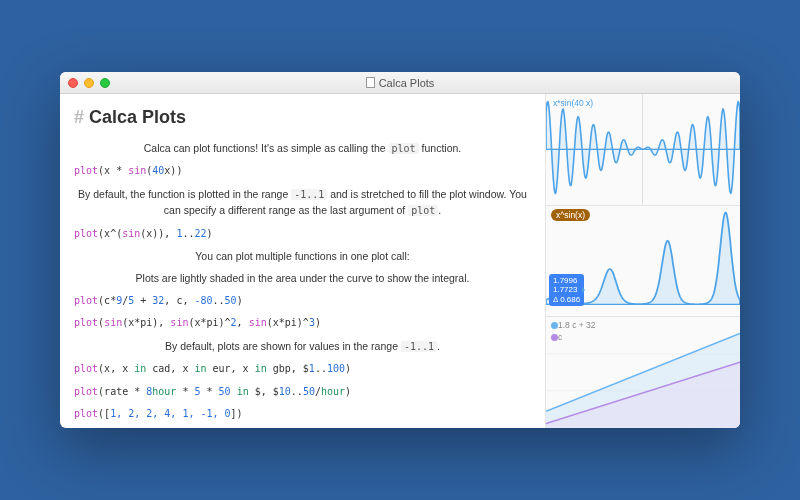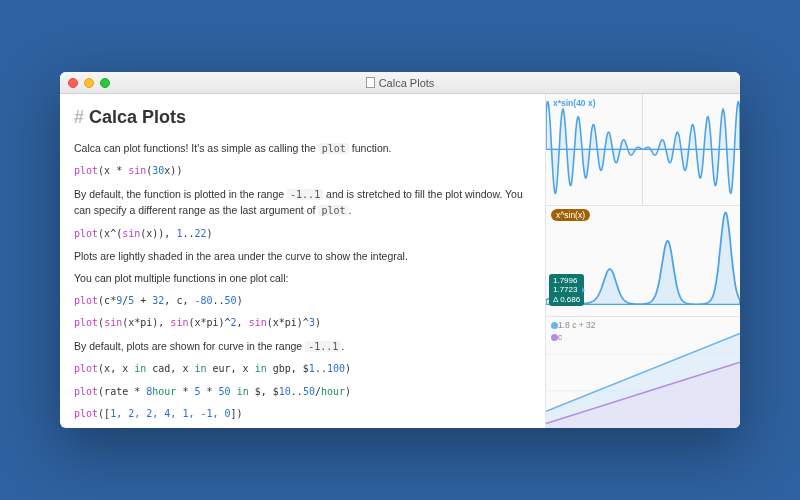--- a/index.html
+++ b/index.html
@@ -58,21 +58,21 @@
 .editor {
   flex: 1;
   padding: 10px 14px;
   font-size: 10.5px;
   color: #333;
   line-height: 1.55;
   overflow: hidden;
 }
 .editor h1 { font-size: 18px; font-weight: 700; margin-bottom: 8px; }
 .editor h1 .hash { color:#bbb; font-weight:700; }
-.editor p { margin: 5px 0; }
+.editor p { margin: 5px 0; text-align: center; }
 code.inline {
   font-family: Menlo, Consolas, monospace;
   background: #f3f3f3;
   padding: 0 3px;
   border-radius: 2px;
   font-size: 10px;
   color: #555;
 }
 .codeline {
   font-family: Menlo, Consolas, monospace;
@@ -99,26 +99,26 @@
 .plot:last-child { border-bottom: none; }
 .plot-label {
   position: absolute; top: 3px; left: 5px;
   font-size: 8.5px;
   background: #a16207;
   color: #fff;
   padding: 1px 5px;
   border-radius: 6px;
   z-index: 3;
 }
-.plot-label.plain { background: transparent; color: #4da3e8; padding:1px 2px;font-weight:bold;}
+.plot-label.plain { background: transparent; color: #4da3e8; padding:1px 2px;}
 svg.plotsvg { position:absolute; top:0; left:0; width:100%; height:100%; }
 .tooltip {
   position: absolute;
   left: 3px; top: 62%;
-  background: #0f766e;
+  background: #3b82f6;
   color: #fff;
   font-size: 8px;
   padding: 2px 4px;
   border-radius: 3px;
   line-height: 1.15;
   z-index: 4;
 }
 .tooltip::after {
   content:""; position:absolute; right:-4px; top:40%;
   border:3px solid transparent; border-left-color:#4da3e8;
@@ -150,36 +150,36 @@
   </div>
 
   <div class="content">
     <div class="editor">
       <h1><span class="hash"># </span><span>Calca Plots</span></h1>
 
       <p>
         <span>Calca can plot functions! It's as simple as calling the </span><code class="inline">plot</code><span> function.</span>
       </p>
 
-      <div class="codeline"><span class="fn">plot</span><span class="op">(x * </span><span class="fn">sin</span><span class="op">(</span><span class="num">30</span><span class="op">x))</span></div>
+      <div class="codeline"><span class="fn">plot</span><span class="op">(x * </span><span class="fn">sin</span><span class="op">(</span><span class="num">40</span><span class="op">x))</span></div>
 
       <p>
         <span>By default, the function is plotted in the range </span><code class="inline">-1..1</code><span> and is stretched to fill the plot window. You can specify a different range as the last argument of </span><code class="inline">plot</code><span>.</span>
       </p>
 
       <div class="codeline"><span class="fn">plot</span><span class="op">(x^(</span><span class="fn">sin</span><span class="op">(x)), </span><span class="num">1</span><span class="op">..</span><span class="num">22</span><span class="op">)</span></div>
 
+      <p>You can plot multiple functions in one plot call:</p>
       <p>Plots are lightly shaded in the area under the curve to show the integral.</p>
-      <p>You can plot multiple functions in one plot call:</p>
 
       <div class="codeline"><span class="fn">plot</span><span class="op">(c*</span><span class="num">9</span><span class="op">/</span><span class="num">5</span><span class="op"> + </span><span class="num">32</span><span class="op">, c, </span><span class="num">-80</span><span class="op">..</span><span class="num">50</span><span class="op">)</span></div>
 
       <div class="codeline"><span class="fn">plot</span><span class="op">(</span><span class="fn">sin</span><span class="op">(x*pi), </span><span class="fn">sin</span><span class="op">(x*pi)^</span><span class="num">2</span><span class="op">, </span><span class="fn">sin</span><span class="op">(x*pi)^</span><span class="num">3</span><span class="op">)</span></div>
 
-      <p><span>By default, plots are shown for curve in the range </span><code class="inline">-1..1</code><span>.</span></p>
+      <p><span>By default, plots are shown for values in the range </span><code class="inline">-1..1</code><span>.</span></p>
 
       <div class="codeline"><span class="fn">plot</span><span class="op">(x, x </span><span class="kw">in</span><span class="op"> cad, x </span><span class="kw">in</span><span class="op"> eur, x </span><span class="kw">in</span><span class="op"> gbp, $</span><span class="num">1</span><span class="op">..</span><span class="num">100</span><span class="op">)</span></div>
 
       <div class="codeline"><span class="fn">plot</span><span class="op">(rate * </span><span class="num">8</span><span class="kw">hour</span><span class="op"> * </span><span class="num">5</span><span class="op"> * </span><span class="num">50</span><span class="op"> </span><span class="kw">in</span><span class="op"> $, $</span><span class="num">10</span><span class="op">..</span><span class="num">50</span><span class="op">/</span><span class="kw">hour</span><span class="op">)</span></div>
 
 
       <div class="codeline"><span class="fn">plot</span><span class="op">([</span><span class="num">1, 2, 2, 4, 1, -1, 0</span><span class="op">])</span></div>
     </div>
 
     <div class="plots">

